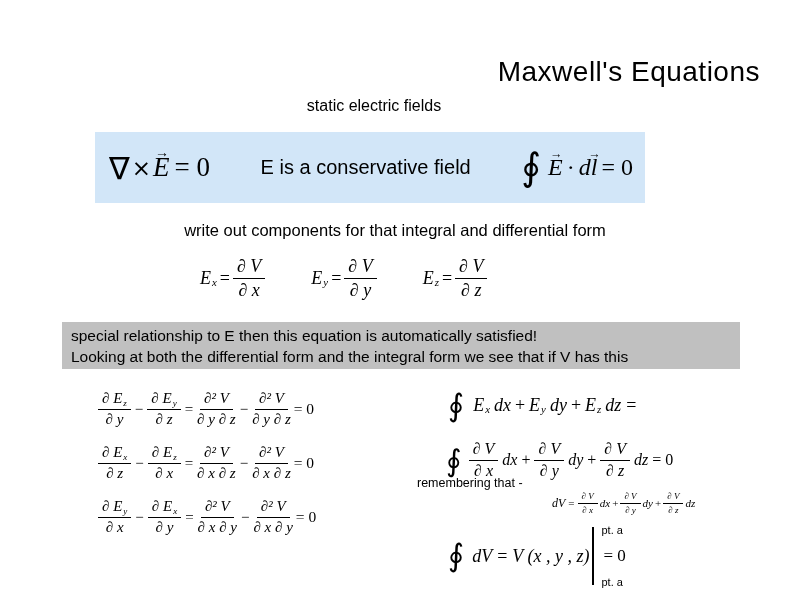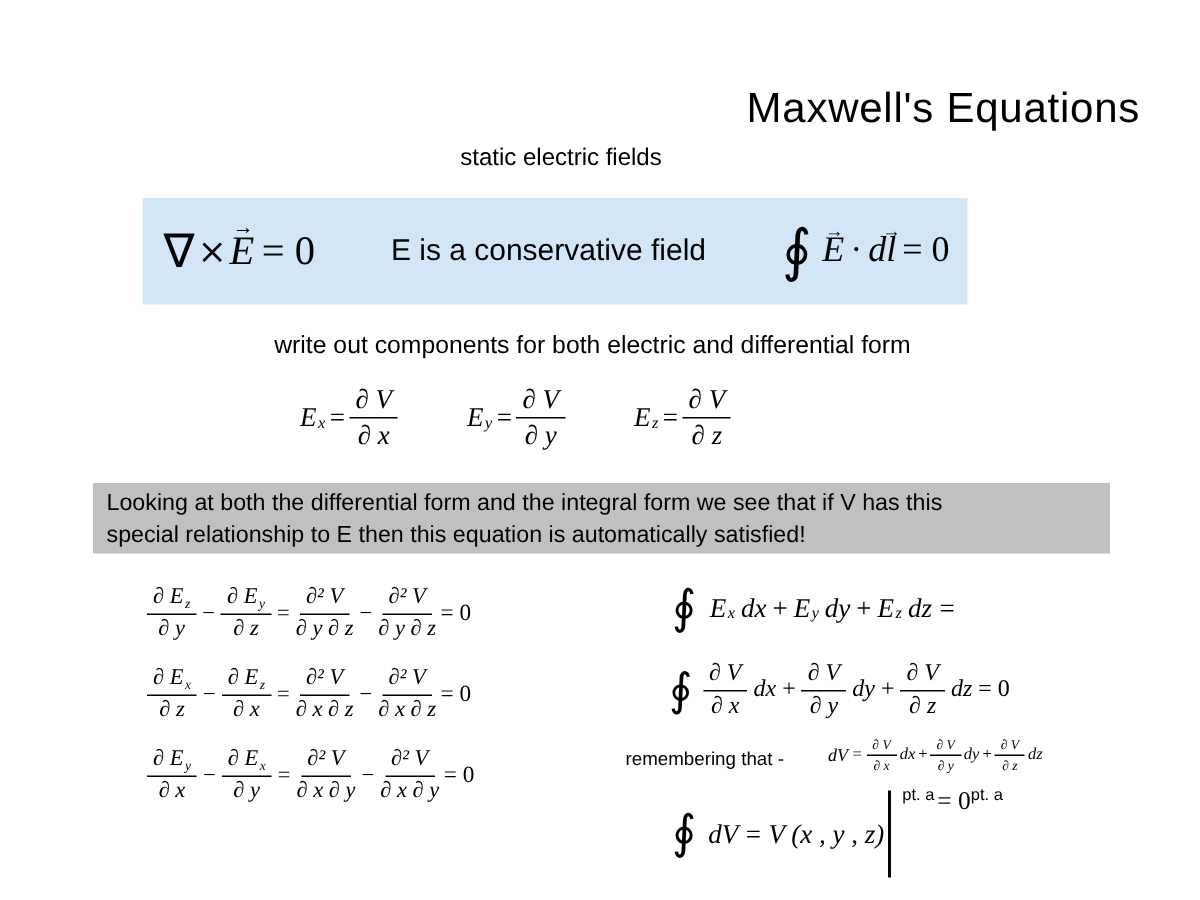--- a/index.html
+++ b/index.html
@@ -55,33 +55,33 @@
   .int-row1 .oint { font-size:31px; margin-right:9px; }
   .int-row1 .op { margin:0 4px; }
   .int-row1 .rhs { margin-left:5px; }
 
   .int-row2 { left:446px; top:440px; display:flex; align-items:center; font-size:16px; white-space:nowrap; }
   .int-row2 .oint { font-size:30px; margin-right:7px; }
   .int-row2 .op { margin:0 4px; }
   .int-row2 .dtok { margin-left:4px; }
   .int-row2 .rhs { margin-left:4px; }
 
-  .remember-label { left:417px; top:499px; font-size:12.5px; }
+  .remember-label { left:417px; top:476px; font-size:12.5px; }
   .remember-eq { left:552px; top:491px; display:flex; align-items:center; font-size:11px; white-space:nowrap; }
   .remember-eq .frac { font-size:9px; }
   .remember-eq .op { margin:0 2px; }
   .remember-eq .dtok { margin-left:2px; }
   .remember-eq .lhs { font-size:12px; }
   .remember-eq .eq { margin:0 3px; }
 
   .final-eq { left:448px; top:524px; display:flex; align-items:center; font-size:18px; white-space:nowrap; }
   .final-eq .oint { font-size:31px; margin-right:8px; }
   .final-eq .eq { margin:0 5px; }
   .eval-bar { width:0; height:58px; border-left:2px solid #000; margin-left:3px; }
-  .limits { display:flex; flex-direction:row; justify-content:space-between; align-items:flex-start;
+  .limits { display:flex; flex-direction:column; justify-content:space-between; align-items:flex-start;
     height:64px; margin-left:7px; }
   .limits .limit { font-family:"Liberation Sans",sans-serif; font-style:normal; font-size:11px; }
   .limits .value { font-size:17px; margin-left:2px; }
 </style>
 </head>
 <body>
 
 <div>
 
   <div class="abs title">Maxwell's Equations</div>
@@ -98,21 +98,21 @@
     <div class="line-eq math">
       <span class="oint">∮</span>
       <span class="vec"><span class="vec-arrow">→</span><span>E</span></span>
       <span class="dot up">·</span>
       <span>d</span>
       <span class="vec"><span class="vec-arrow">→</span><span>l</span></span>
       <span class="rhs up">= 0</span>
     </div>
   </div>
 
-  <div class="abs writeout">write out components for both electric and differential form</div>
+  <div class="abs writeout">write out components for that integral and differential form</div>
 
   <div class="abs components">
     <div class="comp math">
       <span>E</span>
         <span class="ssub">x</span>
       <span class="eq up">=</span>
       <span class="frac">
           <span class="num">∂ V</span>
           <span class="den">∂ x</span>
         </span>
@@ -131,22 +131,22 @@
         <span class="ssub">z</span>
       <span class="eq up">=</span>
       <span class="frac">
           <span class="num">∂ V</span>
           <span class="den">∂ z</span>
         </span>
     </div>
   </div>
 
   <div class="abs gray-banner">
+    <div>special relationship to E then this equation is automatically satisfied!</div>
     <div>Looking at both the differential form and the integral form we see that if V has this</div>
-    <div>special relationship to E then this equation is automatically satisfied!</div>
   </div>
 
   <div class="abs curl-rows">
 
     <div class="crow math">
       <span class="frac">
           <span class="num">
             <span>∂ E</span>
             <span class="ssub">z</span>
           </span>

